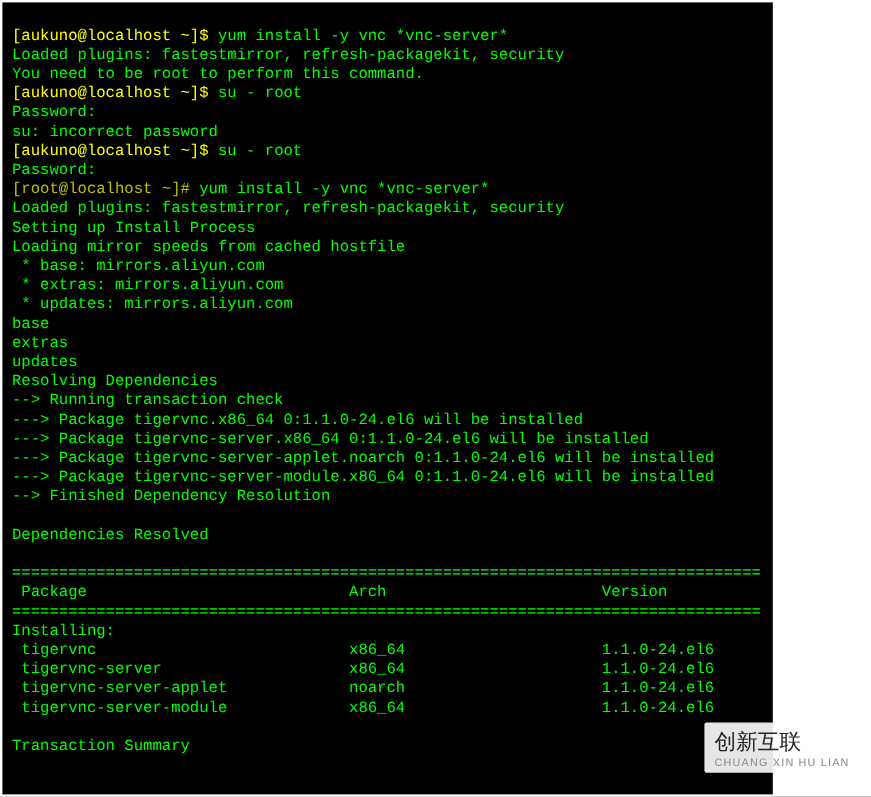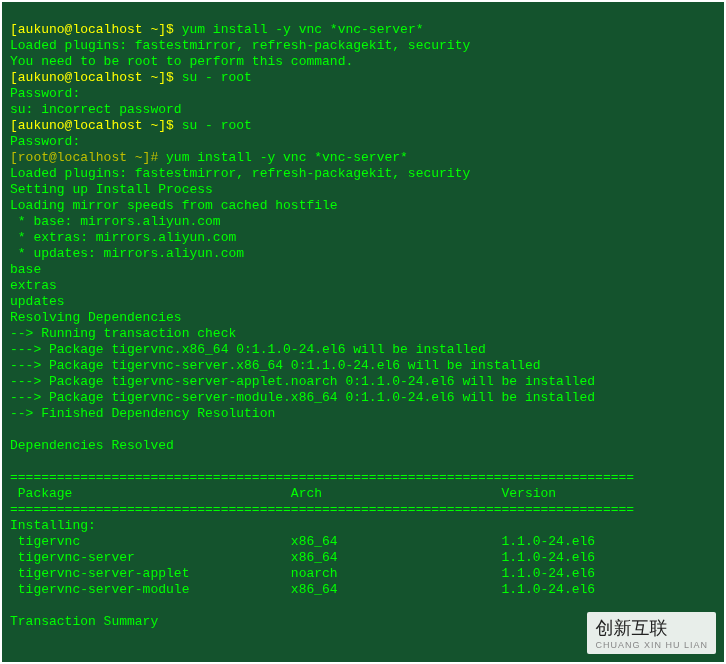--- a/index.html
+++ b/index.html
@@ -4,40 +4,40 @@
   <style>
     * { margin: 0; padding: 0; box-sizing: border-box; }
     body {
       background: #fff;
       width: 726px;
       height: 664px;
       overflow: hidden;
       position: relative;
     }
     .terminal {
-      background: #14532d;
-      width: 722px;
+      background: #000000;
+      width: 642px;
       height: 660px;
       margin: 2px;
       font-family: "Courier New", monospace;
       font-size: 13px;
       line-height: 16px;
       color: #00ff00;
       padding: 4px 8px;
       overflow: hidden;
       white-space: pre;
     }
     .yellow { color: #ffff00; }
     .dim-yellow { color: #bfbf00; }
     .double-line { color: #00ff00; }
     .pkg-row { white-space: pre; }
     .watermark {
       position: absolute;
       right: 10px;
-      bottom: 10px;
+      bottom: 20px;
       background: rgba(255,255,255,0.9);
       padding: 4px 8px;
       font-family: sans-serif;
       font-size: 18px;
       color: #222;
       border-radius: 2px;
     }
     .watermark-sub {
       font-size: 9px;
       letter-spacing: 1px;

